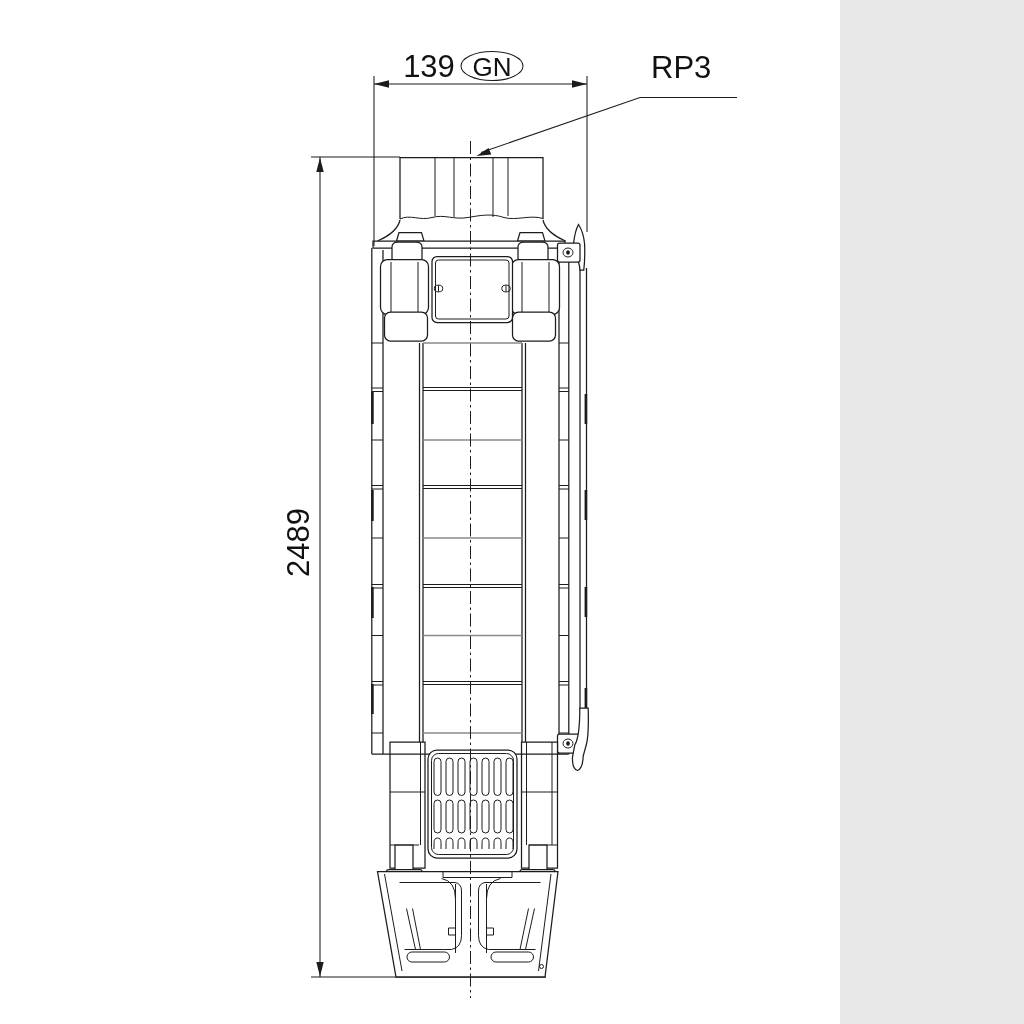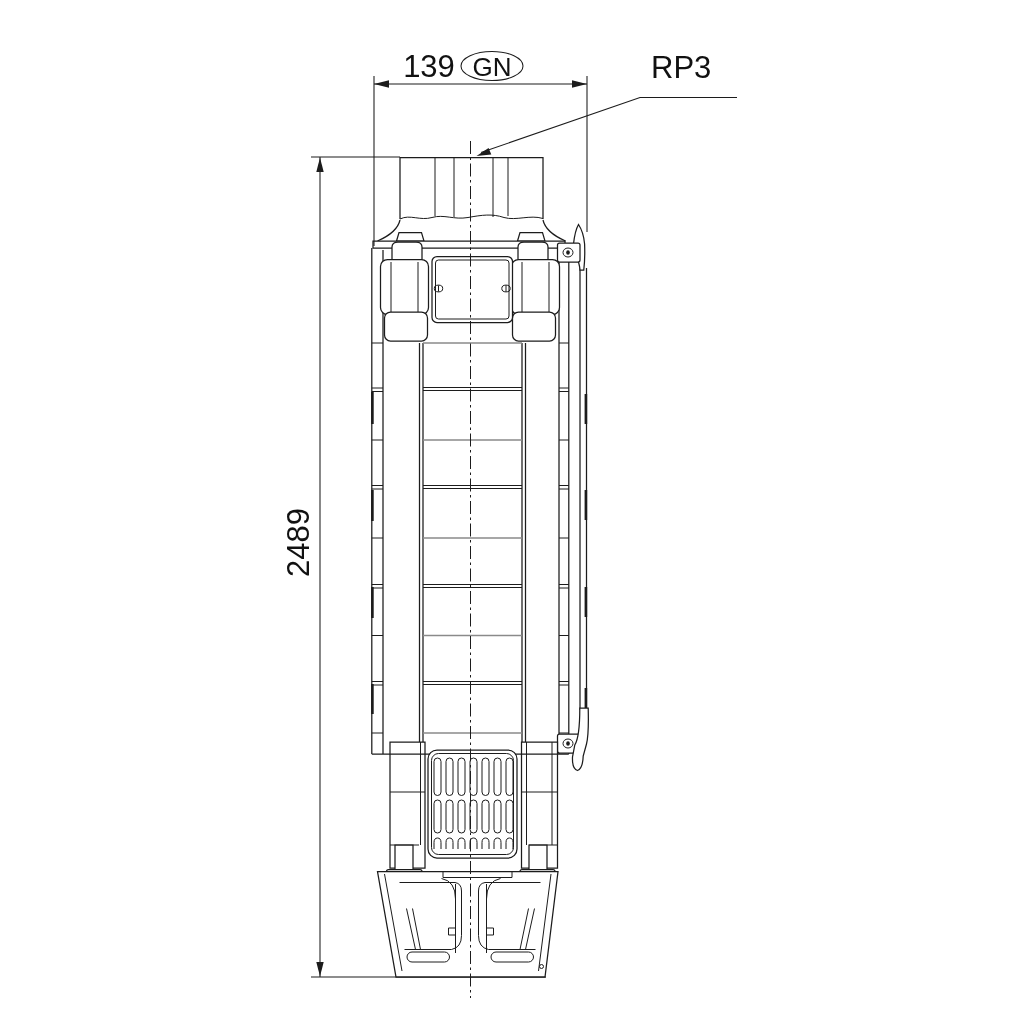--- a/index.html
+++ b/index.html
@@ -1,19 +1,19 @@
 <!DOCTYPE html>
 <html style="--line: #1c1c1c; --line2: #8a8a8a; --bg: #ffffff; --text: #111111;"><head>
 <meta charset="utf-8">
 <style>
   :root{
     --line:#1c1c1c; --line2:#8a8a8a; --bg:#ffffff; --text:#111111;
   }
   html,body{margin:0;padding:0;background:#e8e8e8;}
-  .canvas{position:relative;width:1024px;height:1024px;background:var(--bg);overflow:hidden;}
+  .canvas{position:relative;width:840px;height:1024px;background:var(--bg);overflow:hidden;}
   svg{position:absolute;left:0;top:0;}
   svg *{vector-effect:non-scaling-stroke;}
   .s{fill:none;stroke:var(--line);stroke-width:1.25;}
   .thin{fill:none;stroke:var(--line);stroke-width:1;}
   .gray{fill:none;stroke:var(--line2);stroke-width:1.4;}
   .dim{fill:none;stroke:var(--line);stroke-width:1.05;}
   .wfill{fill:var(--bg);stroke:var(--line);stroke-width:1.25;}
   .wnostroke{fill:var(--bg);stroke:none;}
   .darkfill{fill:var(--line);stroke:none;}
   .seg{fill:none;stroke:var(--line);stroke-width:2.6;}

